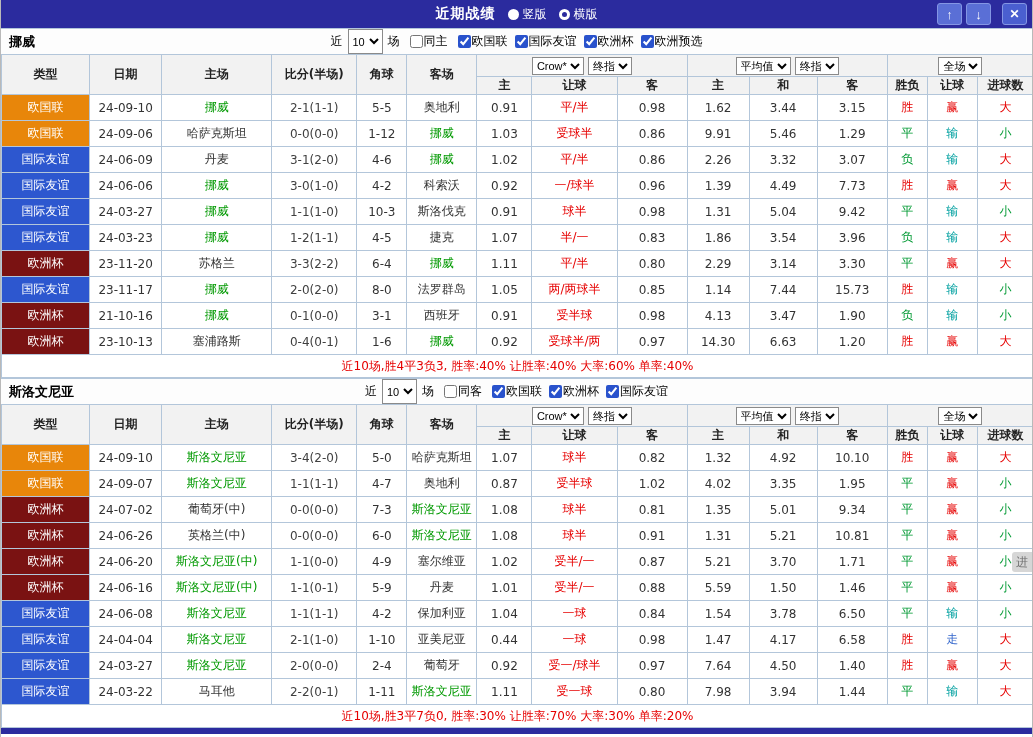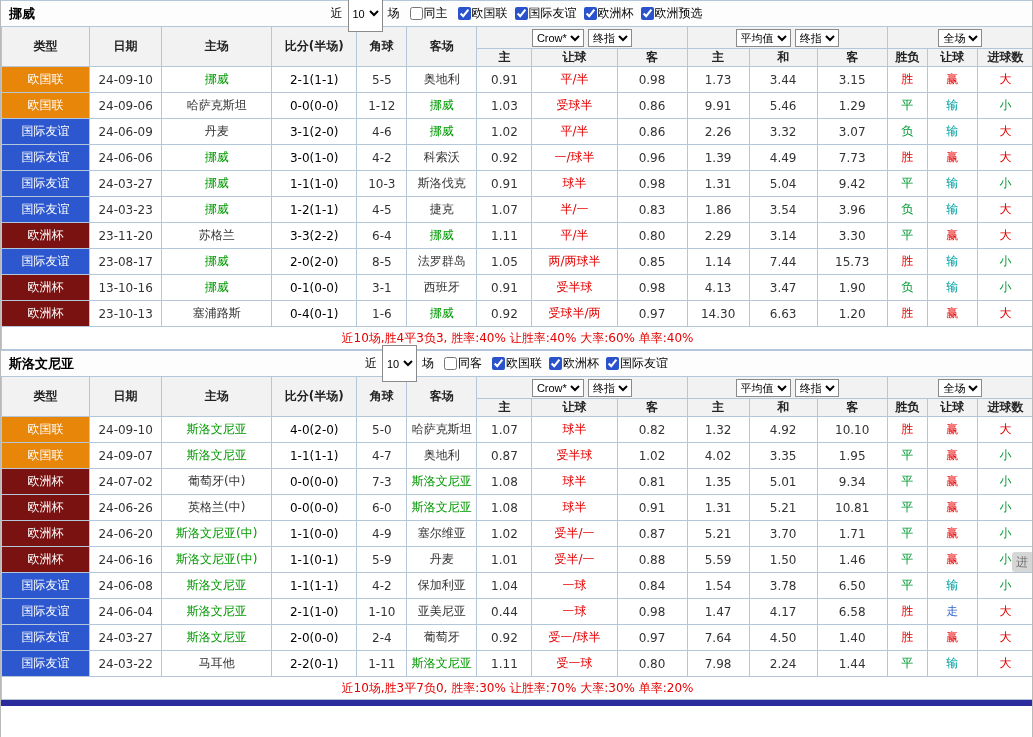--- a/index.html
+++ b/index.html
@@ -15,49 +15,67 @@
   .radio.checked::after { content:""; position:absolute; left:3px; top:3px; width:5px; height:5px; border-radius:50%; background:#2b2b9e; }
   .tb-buttons { position:absolute; right:5px; top:3px; display:flex; gap:4px; align-items:center; }
   .tb-btn { width:25px; height:22px; background:#5a6fd6; border:1px solid #8496e4; border-radius:3px; color:#fff; font-size:13px; line-height:19px; text-align:center; padding:0; cursor:pointer; font-weight:bold; }
   .tb-btn.close { margin-left:7px; background:#4a5fd0; font-size:12px; }
 
   
   .section-bar { height:26px; position:relative; display:flex; align-items:center; background:#fdfdfd; border-top:1px solid #b3c6da; }
   .team-name { position:absolute; left:8px; font-weight:bold; font-size:13px; color:#000; }
   .filters { margin:0 auto; display:flex; align-items:center; gap:3px; font-size:12px; color:#000; }
   .filters select { margin:0 2px; }
-  select { font-size:11px; height:37px; border:1px solid #8a8a8a; background:#fff; color:#000; }
+  select { font-size:11px; height:25px; border:1px solid #8a8a8a; background:#fff; color:#000; }
   input[type=checkbox] { width:13px; height:13px; accent-color:#2952cc; margin:0 1px 0 7px; vertical-align:-2px; }
   .filters label { display:inline-flex; align-items:center; cursor:pointer; }
 
   
   table { width:1033px; border-collapse:collapse; table-layout:fixed; }
   th, td { border:1px solid #b3c6da; text-align:center; padding:0 1px; overflow:hidden; white-space:nowrap; }
   thead th { background:#f2f2f2; font-weight:bold; font-size:12px; color:#222; }
   .hrow1 th { height:22px; }
   .hrow2 th { height:17px; }
   .hrow1 select { height:18px; max-width:70px; }
   tbody td { height:26px; font-size:12px; background:#fff; }
   .type-cell { color:#fff; font-size:12px; }
-  .score { color:#000000; }
+  .score { color:#404040; }
   .hcap { color:#e60000; }
   .num { color:#333; }
   .team-link { color:#333; text-decoration:none; cursor:pointer; }
   .team-link.focus { color:#009900; }
   tfoot td { height:23px; background:#fff; color:#e60000; font-size:12px; }
 
   .bottom-bar { height:6px; background:#2b2b9e; }
 
   .floating-hint { position:absolute; right:0; top:552px; width:20px; height:20px; background:#cfcfcf; opacity:.85; border-radius:3px 0 0 3px; color:#555; font-size:12px; line-height:20px; text-align:center; cursor:pointer; }
 </style>
 </head>
 <body>
 
 <div class="page">
 
+  <header class="titlebar">
+    <div class="tb-center">
+      <span class="tb-title">近期战绩</span>
+      <span class="radio-opt">
+        <span class="radio" id="radio-v"></span>
+        <span>竖版</span>
+      </span>
+      <span class="radio-opt">
+        <span class="radio checked" id="radio-h"></span>
+        <span>横版</span>
+      </span>
+    </div>
+    <div class="tb-buttons">
+      <button class="tb-btn"><span>↑</span></button>
+      <button class="tb-btn"><span>↓</span></button>
+      <button class="tb-btn close"><span>✕</span></button>
+    </div>
+  </header>
 
   <section>
     <div class="section-bar">
       <span class="team-name">挪威</span>
       <div class="filters">
         <span>近</span>
         <select><option>10</option></select>
         <span>场</span>
         <label>
           <input type="checkbox" style="">
@@ -132,21 +150,21 @@
           <tr>
             <td class="type-cell" style="background: rgb(232, 134, 10);">欧国联</td>
             <td>24-09-10</td>
             <td><a class="team-link focus">挪威</a></td>
             <td class="score">2-1(1-1)</td>
             <td>5-5</td>
             <td><a class="team-link">奥地利</a></td>
             <td class="num">0.91</td>
             <td class="hcap">平/半</td>
             <td class="num">0.98</td>
-            <td class="num">1.73</td>
+            <td class="num">1.62</td>
             <td class="num">3.44</td>
             <td class="num">3.15</td>
             <td style="color: rgb(230, 0, 0);">胜</td>
             <td style="color: rgb(230, 0, 0);">赢</td>
             <td style="color: rgb(230, 0, 0);">大</td>
           </tr>
           <tr>
             <td class="type-cell" style="background: rgb(232, 134, 10);">欧国联</td>
             <td>24-09-06</td>
             <td><a class="team-link">哈萨克斯坦</a></td>
@@ -243,38 +261,38 @@
             <td class="num">0.80</td>
             <td class="num">2.29</td>
             <td class="num">3.14</td>
             <td class="num">3.30</td>
             <td style="color: rgb(0, 153, 51);">平</td>
             <td style="color: rgb(230, 0, 0);">赢</td>
             <td style="color: rgb(230, 0, 0);">大</td>
           </tr>
           <tr>
             <td class="type-cell" style="background: rgb(45, 87, 207);">国际友谊</td>
-            <td>23-08-17</td>
+            <td>23-11-17</td>
             <td><a class="team-link focus">挪威</a></td>
             <td class="score">2-0(2-0)</td>
-            <td>8-5</td>
+            <td>8-0</td>
             <td><a class="team-link">法罗群岛</a></td>
             <td class="num">1.05</td>
             <td class="hcap">两/两球半</td>
             <td class="num">0.85</td>
             <td class="num">1.14</td>
             <td class="num">7.44</td>
             <td class="num">15.73</td>
             <td style="color: rgb(230, 0, 0);">胜</td>
             <td style="color: rgb(0, 160, 160);">输</td>
             <td style="color: rgb(0, 153, 51);">小</td>
           </tr>
           <tr>
             <td class="type-cell" style="background: rgb(122, 18, 18);">欧洲杯</td>
-            <td>13-10-16</td>
+            <td>21-10-16</td>
             <td><a class="team-link focus">挪威</a></td>
             <td class="score">0-1(0-0)</td>
             <td>3-1</td>
             <td><a class="team-link">西班牙</a></td>
             <td class="num">0.91</td>
             <td class="hcap">受半球</td>
             <td class="num">0.98</td>
             <td class="num">4.13</td>
             <td class="num">3.47</td>
             <td class="num">1.90</td>
@@ -379,21 +397,21 @@
           <th>胜负</th>
           <th>让球</th>
           <th>进球数</th>
         </tr>
       </thead>
       <tbody>
           <tr>
             <td class="type-cell" style="background: rgb(232, 134, 10);">欧国联</td>
             <td>24-09-10</td>
             <td><a class="team-link focus">斯洛文尼亚</a></td>
-            <td class="score">4-0(2-0)</td>
+            <td class="score">3-4(2-0)</td>
             <td>5-0</td>
             <td><a class="team-link">哈萨克斯坦</a></td>
             <td class="num">1.07</td>
             <td class="hcap">球半</td>
             <td class="num">0.82</td>
             <td class="num">1.32</td>
             <td class="num">4.92</td>
             <td class="num">10.10</td>
             <td style="color: rgb(230, 0, 0);">胜</td>
             <td style="color: rgb(230, 0, 0);">赢</td>
@@ -496,21 +514,21 @@
             <td class="num">0.84</td>
             <td class="num">1.54</td>
             <td class="num">3.78</td>
             <td class="num">6.50</td>
             <td style="color: rgb(0, 153, 51);">平</td>
             <td style="color: rgb(0, 160, 160);">输</td>
             <td style="color: rgb(0, 153, 51);">小</td>
           </tr>
           <tr>
             <td class="type-cell" style="background: rgb(45, 87, 207);">国际友谊</td>
-            <td>24-06-04</td>
+            <td>24-04-04</td>
             <td><a class="team-link focus">斯洛文尼亚</a></td>
             <td class="score">2-1(1-0)</td>
             <td>1-10</td>
             <td><a class="team-link">亚美尼亚</a></td>
             <td class="num">0.44</td>
             <td class="hcap">一球</td>
             <td class="num">0.98</td>
             <td class="num">1.47</td>
             <td class="num">4.17</td>
             <td class="num">6.58</td>
@@ -539,21 +557,21 @@
             <td class="type-cell" style="background: rgb(45, 87, 207);">国际友谊</td>
             <td>24-03-22</td>
             <td><a class="team-link">马耳他</a></td>
             <td class="score">2-2(0-1)</td>
             <td>1-11</td>
             <td><a class="team-link focus">斯洛文尼亚</a></td>
             <td class="num">1.11</td>
             <td class="hcap">受一球</td>
             <td class="num">0.80</td>
             <td class="num">7.98</td>
-            <td class="num">2.24</td>
+            <td class="num">3.94</td>
             <td class="num">1.44</td>
             <td style="color: rgb(0, 153, 51);">平</td>
             <td style="color: rgb(0, 160, 160);">输</td>
             <td style="color: rgb(230, 0, 0);">大</td>
           </tr>
         </tbody>
       <tfoot>
         <tr>
             <td colspan="15">近10场,胜3平7负0, 胜率:30% 让胜率:70% 大率:30% 单率:20%</td>
           </tr>

